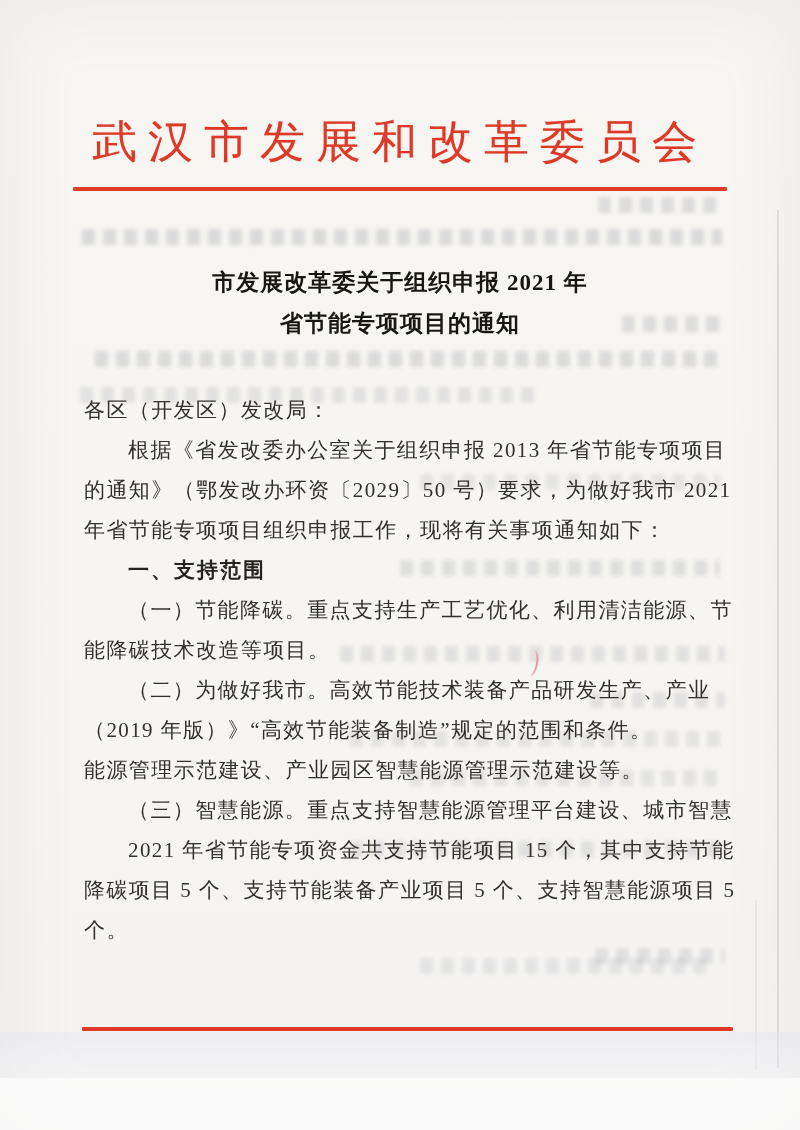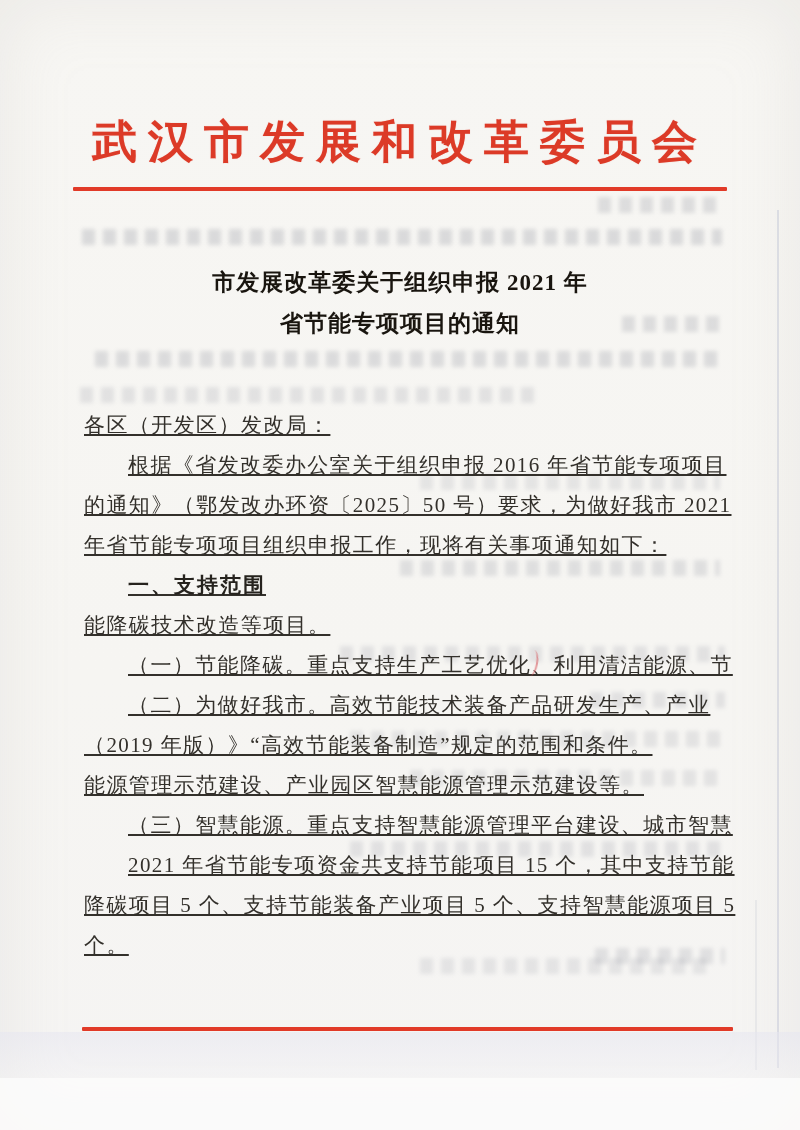--- a/index.html
+++ b/index.html
@@ -45,21 +45,21 @@
   .edge-line.primary { left: 777px; top: 210px; height: 858px; }
   .edge-line.secondary { left: 755px; top: 900px; height: 170px; background: rgba(170,176,196,0.18); }
 
   
   .agency {
     position: absolute;
     left: 0; top: 114px;
     width: 800px;
     text-align: center;
     font-size: 45px;
-    font-weight: 700;
+    font-weight: 400;
     line-height: 56px;
     letter-spacing: 11px;
     color: #dc3a27;
     text-shadow: 0 0 1px rgba(220,58,39,0.35);
     white-space: nowrap;
   }
   .rule {
     position: absolute;
     height: 4px;
     background: #e13a28;
@@ -77,26 +77,25 @@
     color: #19150f;
     font-weight: 700;
     font-size: 23px;
     line-height: 41px;
     letter-spacing: 1px;
   }
 
   
   .body-text {
     position: absolute;
-    left: 84px; top: 405px;
+    left: 84px; top: 390px;
     width: 648px;
     color: #33302b;
     font-size: 21px;
     letter-spacing: 1.4px;
-    text-decoration: underline;
   }
   .line {
     height: 40px;
     line-height: 40px;
     white-space: nowrap;
   }
   .line.indent { padding-left: 44px; }
   .line.heading {
     font-family: "Liberation Sans", "DejaVu Sans", sans-serif;
     font-weight: 700;
@@ -166,26 +165,26 @@
   <div class="agency">武汉市发展和改革委员会</div>
   <div class="rule top"></div>
 
   <div class="doc-title">
     <div>市发展改革委关于组织申报 2021 年</div>
     <div>省节能专项项目的通知</div>
   </div>
 
   <div class="body-text">
     <div class="line">各区（开发区）发改局：</div>
-    <div class="line indent">根据《省发改委办公室关于组织申报 2016 年省节能专项项目</div>
-    <div class="line">的通知》（鄂发改办环资〔2025〕50 号）要求，为做好我市 2021</div>
+    <div class="line indent">根据《省发改委办公室关于组织申报 2013 年省节能专项项目</div>
+    <div class="line">的通知》（鄂发改办环资〔2029〕50 号）要求，为做好我市 2021</div>
     <div class="line">年省节能专项项目组织申报工作，现将有关事项通知如下：</div>
     <div class="line indent heading">一、支持范围</div>
+    <div class="line indent">（一）节能降碳。重点支持生产工艺优化、利用清洁能源、节</div>
     <div class="line">能降碳技术改造等项目。</div>
-    <div class="line indent">（一）节能降碳。重点支持生产工艺优化、利用清洁能源、节</div>
     <div class="line indent">（二）为做好我市。高效节能技术装备产品研发生产、产业</div>
     <div class="line">（2019 年版）》“高效节能装备制造”规定的范围和条件。</div>
     <div class="line">能源管理示范建设、产业园区智慧能源管理示范建设等。</div>
     <div class="line indent">（三）智慧能源。重点支持智慧能源管理平台建设、城市智慧</div>
     <div class="line indent">2021 年省节能专项资金共支持节能项目 15 个，其中支持节能</div>
     <div class="line">降碳项目 5 个、支持节能装备产业项目 5 个、支持智慧能源项目 5</div>
     <div class="line">个。</div>
   </div>
 
   <div class="rule bottom"></div>

